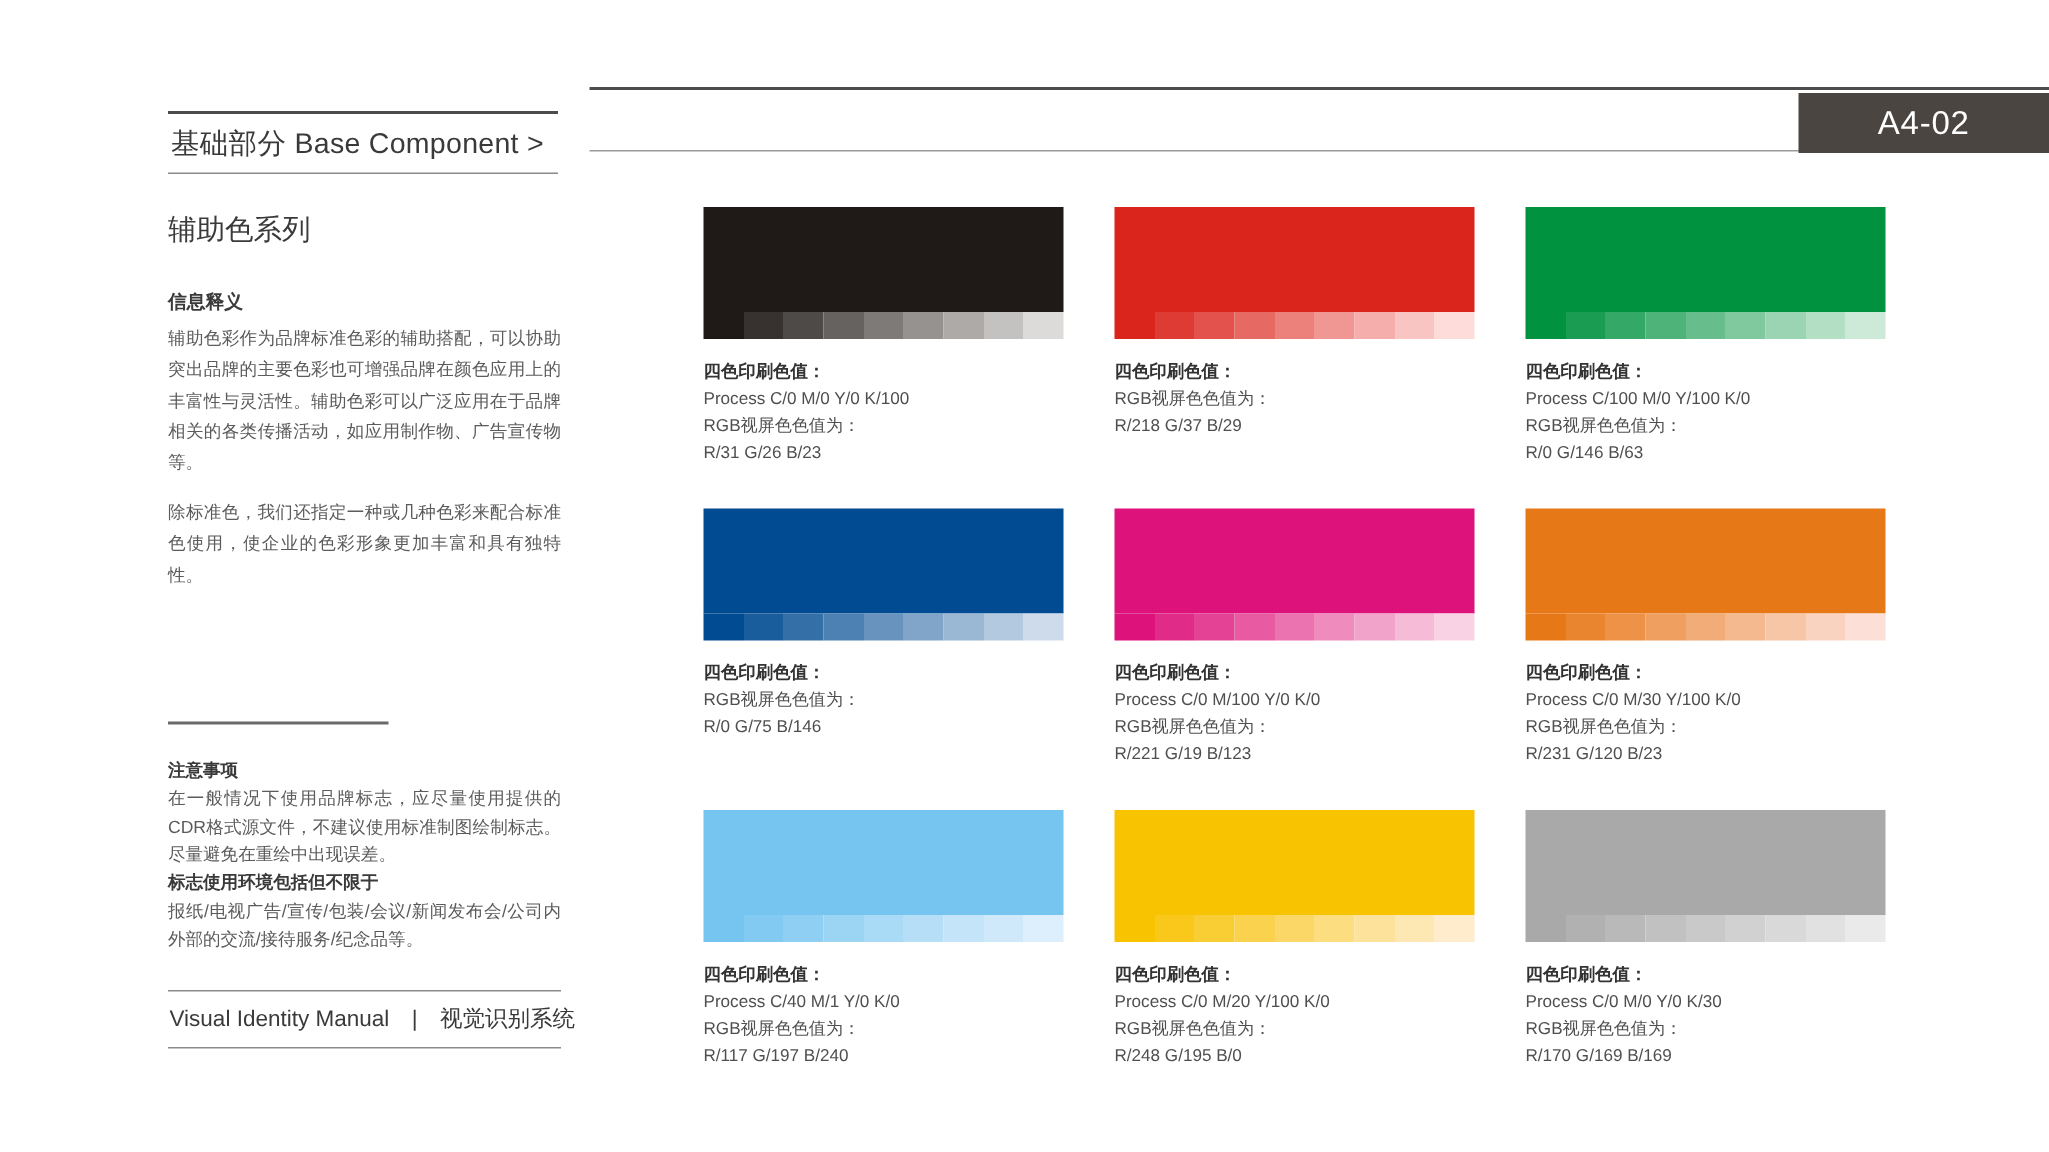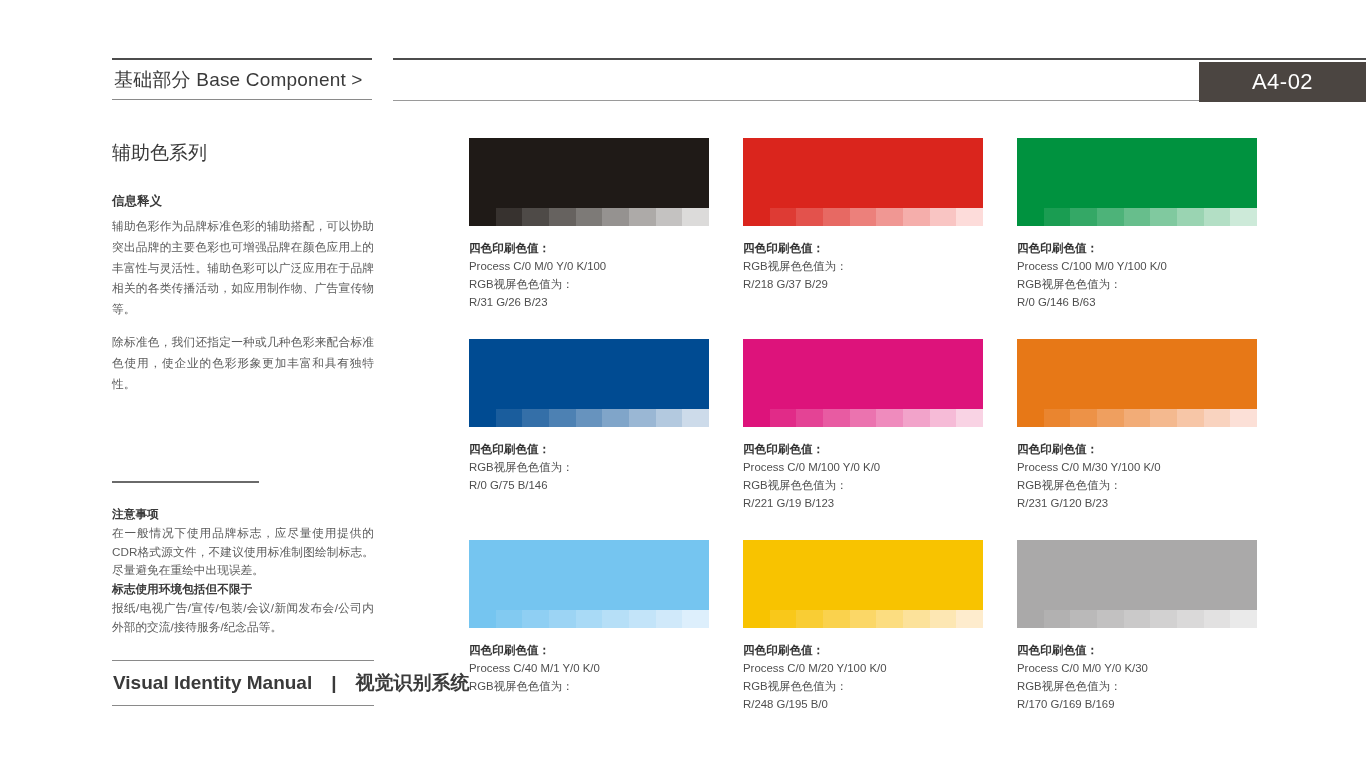--- a/index.html
+++ b/index.html
@@ -8,21 +8,21 @@
     background:#ffffff;
     font-family:"Liberation Sans","DejaVu Sans",sans-serif;
     color:#3b3b3b;
     position:relative;
     overflow:hidden;
   }
 
   
   .header { position:absolute; left:0; top:0; width:1366px; height:115px; }
 
-  .hdr-left { position:absolute; left:112px; top:58px; width:260px; }
+  .hdr-left { position:absolute; left:112px; top:74px; width:260px; }
   .hdr-left .rule-top { height:2px; background:#4c4c4c; }
   .hdr-left .rule-bot { height:1px; background:#8a8a8a; }
   .hdr-left .title {
     font-size:19px; color:#3a3a3a; letter-spacing:.2px;
     padding:7px 0 6px 2px; white-space:nowrap;
   }
 
   .hdr-right { position:absolute; left:393px; top:58px; width:1366px; }
   .hdr-right .rule-top { height:2px; background:#4c4c4c; width:973px; }
   .hdr-right .rule-gap { height:40px; }
@@ -50,21 +50,21 @@
 
   .notes { }
   .notes .n-h { font-size:11.7px; font-weight:bold; color:#3a3a3a; line-height:1.62; }
   .notes .n-p { font-size:11.7px; line-height:1.62; color:#5b5b5b; text-align:justify; }
 
   
   .footer { position:absolute; left:112px; top:660px; width:262px; }
   .footer .f-rule-top { height:1px; background:#8a8a8a; }
   .footer .f-rule-bot { height:1px; background:#8a8a8a; }
   .footer .f-text {
-    font-size:19px; color:#3a3a3a; padding:9px 0 9px 1px; white-space:nowrap;font-weight:bold;
+    font-size:15px; color:#3a3a3a; padding:9px 0 9px 1px; white-space:nowrap;
   }
 
   
   .grid {
     position:absolute; left:469px; top:138px;
     width:790px;
     display:grid;
     grid-template-columns:240px 240px 240px;
     column-gap:34px;
     row-gap:28px;
@@ -251,20 +251,21 @@
         <span style="background: rgb(169, 218, 246);"></span>
         <span style="background: rgb(182, 223, 247);"></span>
         <span style="background: rgb(195, 228, 249);"></span>
         <span style="background: rgb(208, 233, 250);"></span>
         <span style="background: rgb(221, 239, 252);"></span>
       </div>
       <div class="labels">
         <div class="lbl-h">四色印刷色值：</div>
         <div class="lbl-l">Process C/40 M/1 Y/0 K/0</div>
         <div class="lbl-l">RGB视屏色色值为：</div>
+        <div class="lbl-l">R/117 G/197 B/240</div>
       </div>
     </div>
     <div class="swatch">
       <div class="chip" style="background: rgb(248, 195, 0);"></div>
       <div class="tints">
         <span style="background: rgb(248, 195, 0);"></span>
         <span style="background: rgb(249, 200, 26);"></span>
         <span style="background: rgb(249, 205, 52);"></span>
         <span style="background: rgb(250, 210, 77);"></span>
         <span style="background: rgb(251, 215, 103);"></span>

